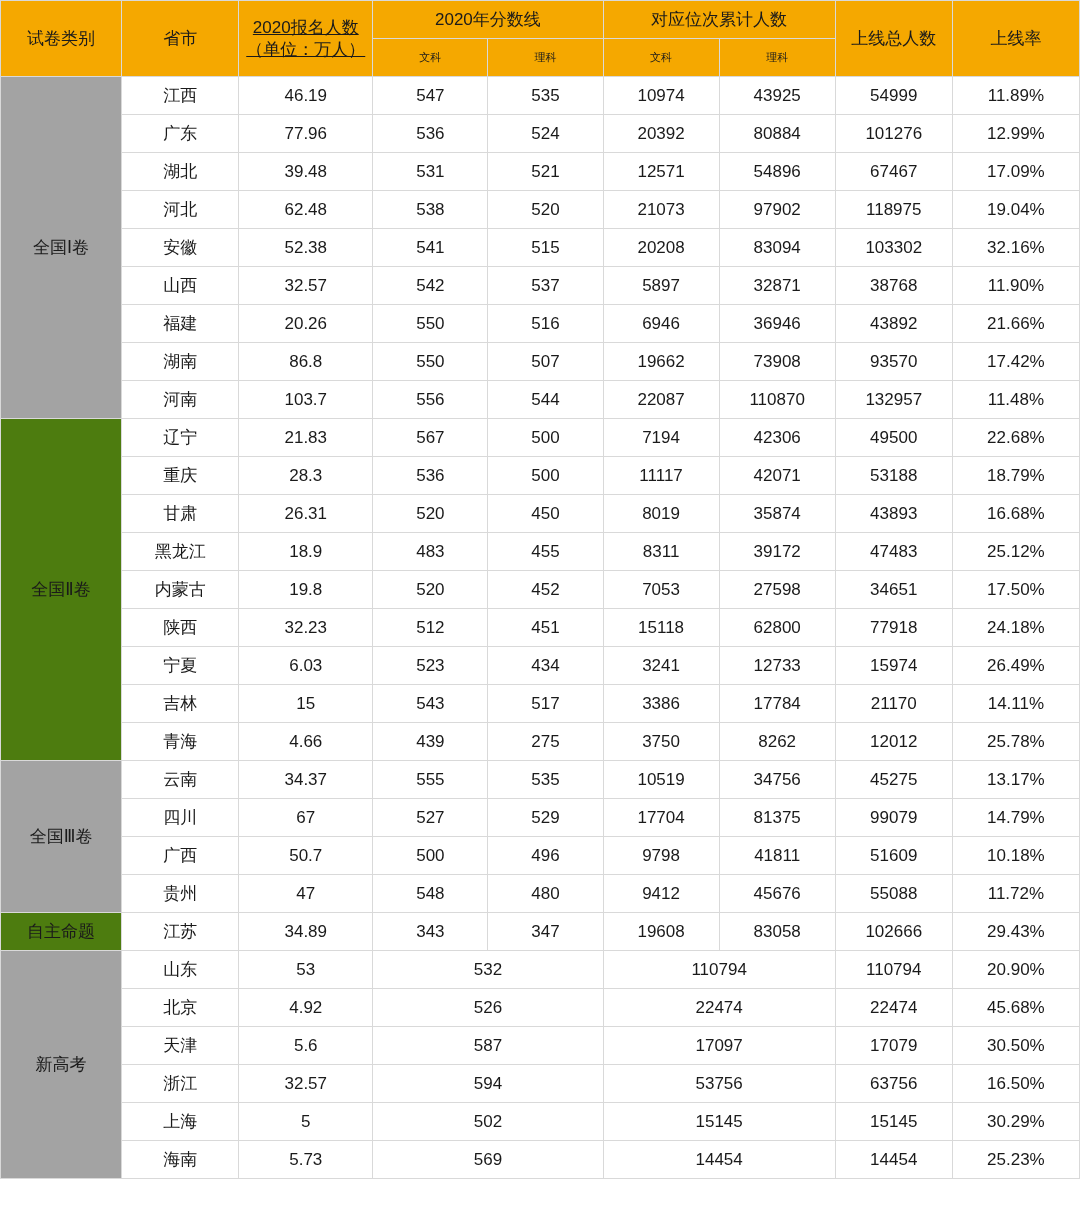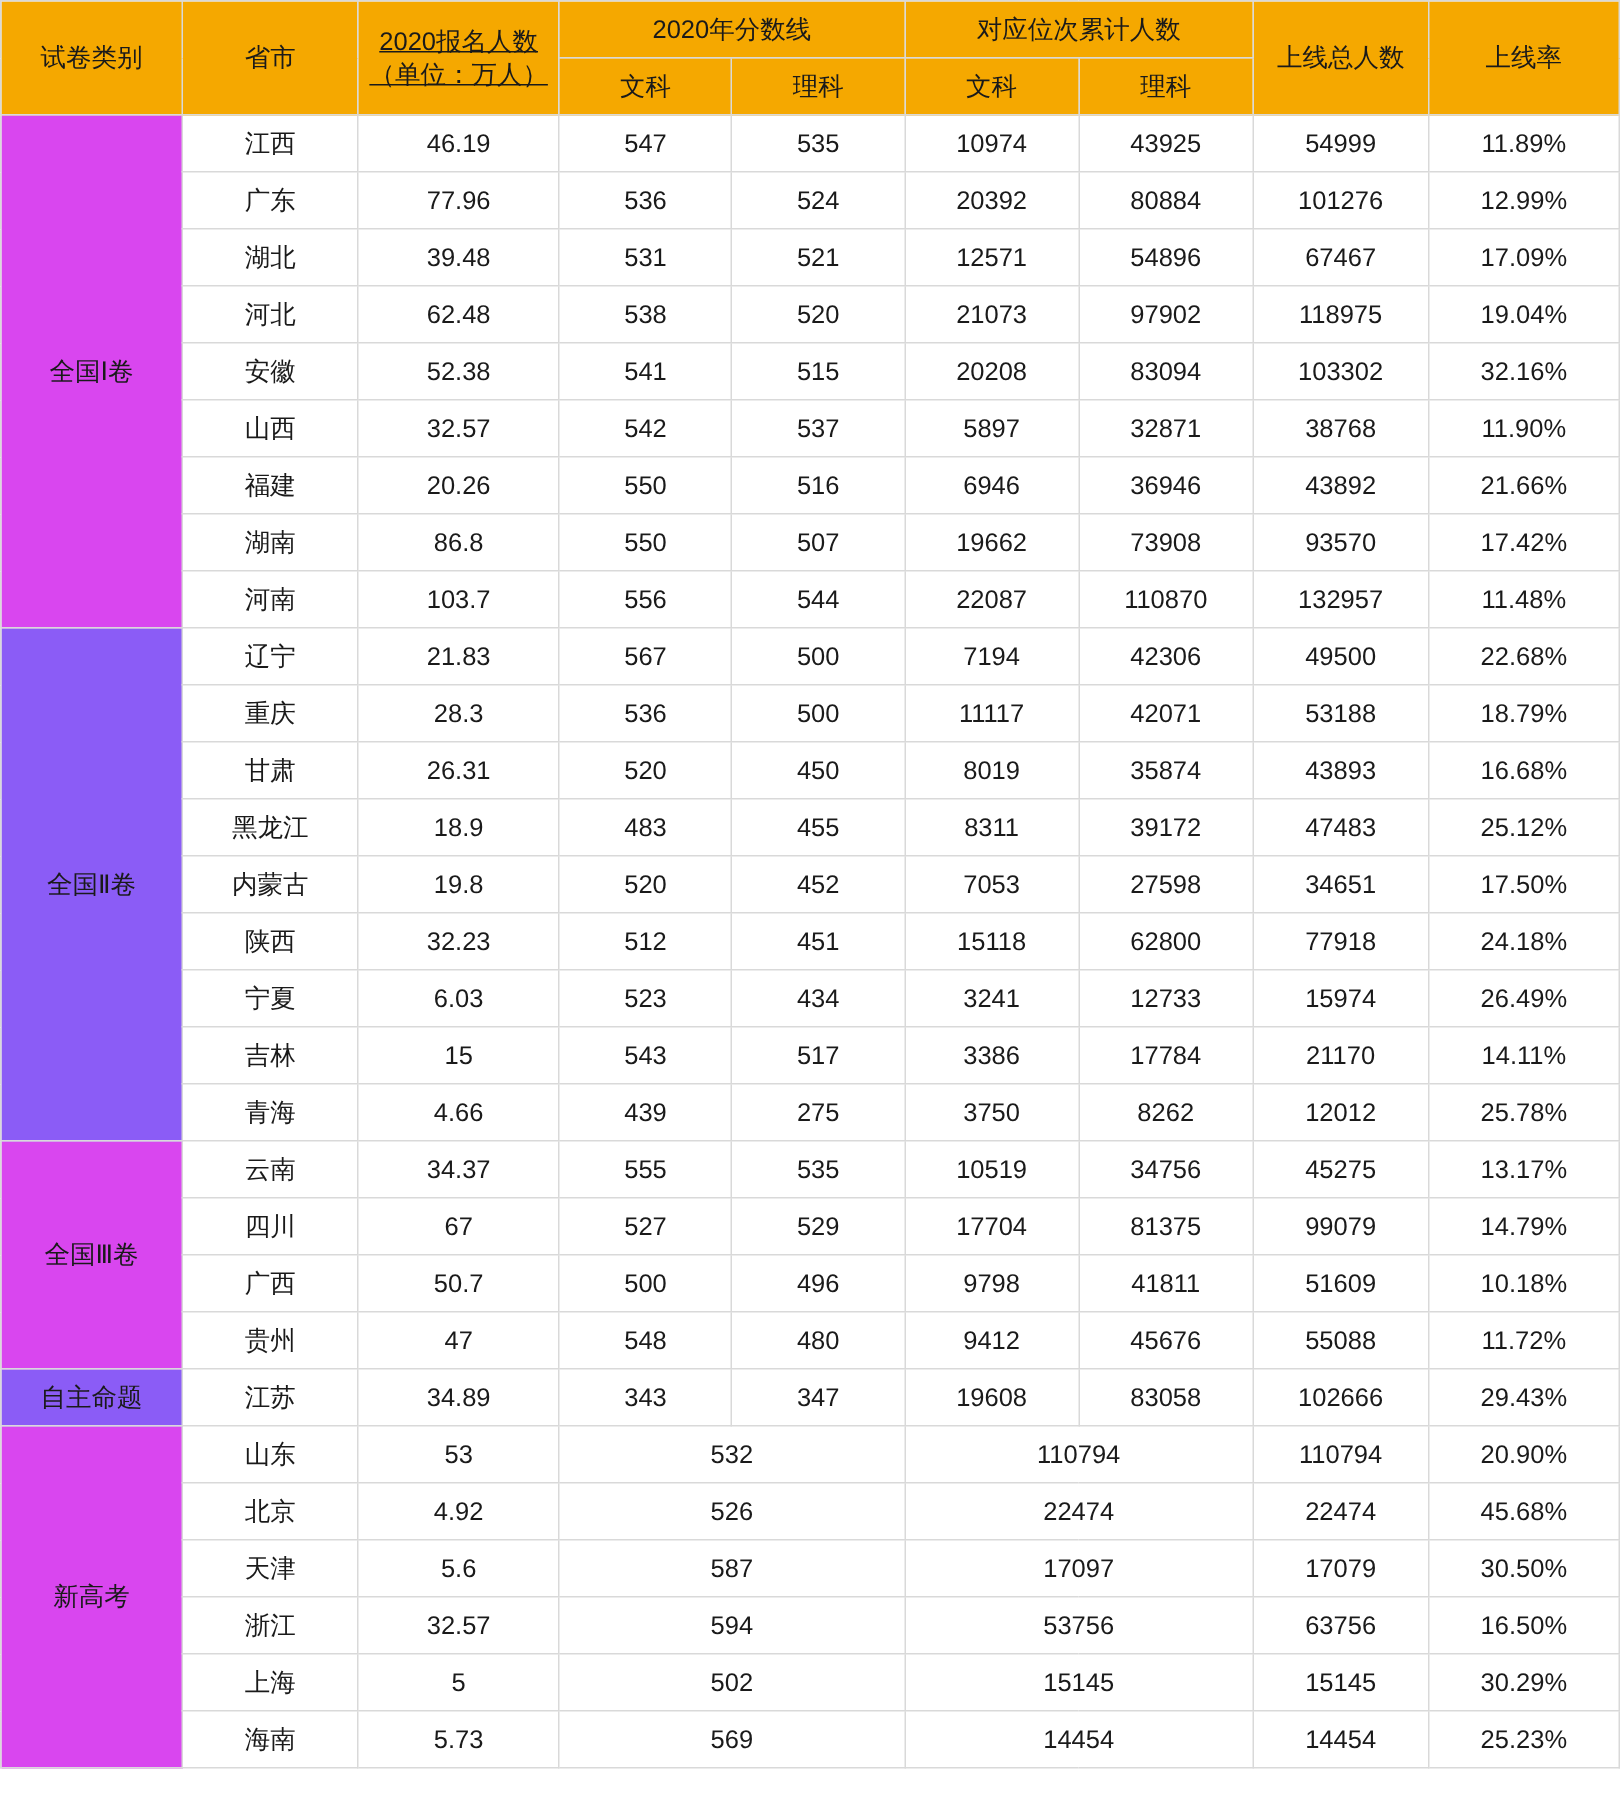--- a/index.html
+++ b/index.html
@@ -31,33 +31,33 @@
   }
   
   thead th {
     background: #f5a800;
     color: #ffffff;
     font-weight: bold;
     font-size: 17px;
     border: 1px solid #f5a800;
   }
   thead th.hdr-sub {
-    font-size: 17px;
+    font-size: 11px;
   }
   
   td.group {
     font-weight: bold;
     font-size: 18px;
     color: #1a1a1a;
   }
   td.group.light {
-    background: #d946ef;
+    background: #a3a3a3;
   }
   td.group.gold {
-    background: #8b5cf6;
+    background: #4d7c0f;
   }
   
   td.prov {
     font-size: 17px;
   }
   
   col.c-group { width: 121px; }
   col.c-prov  { width: 117px; }
   col.c-reg   { width: 134px; }
   col.c-wen   { width: 115px; }

